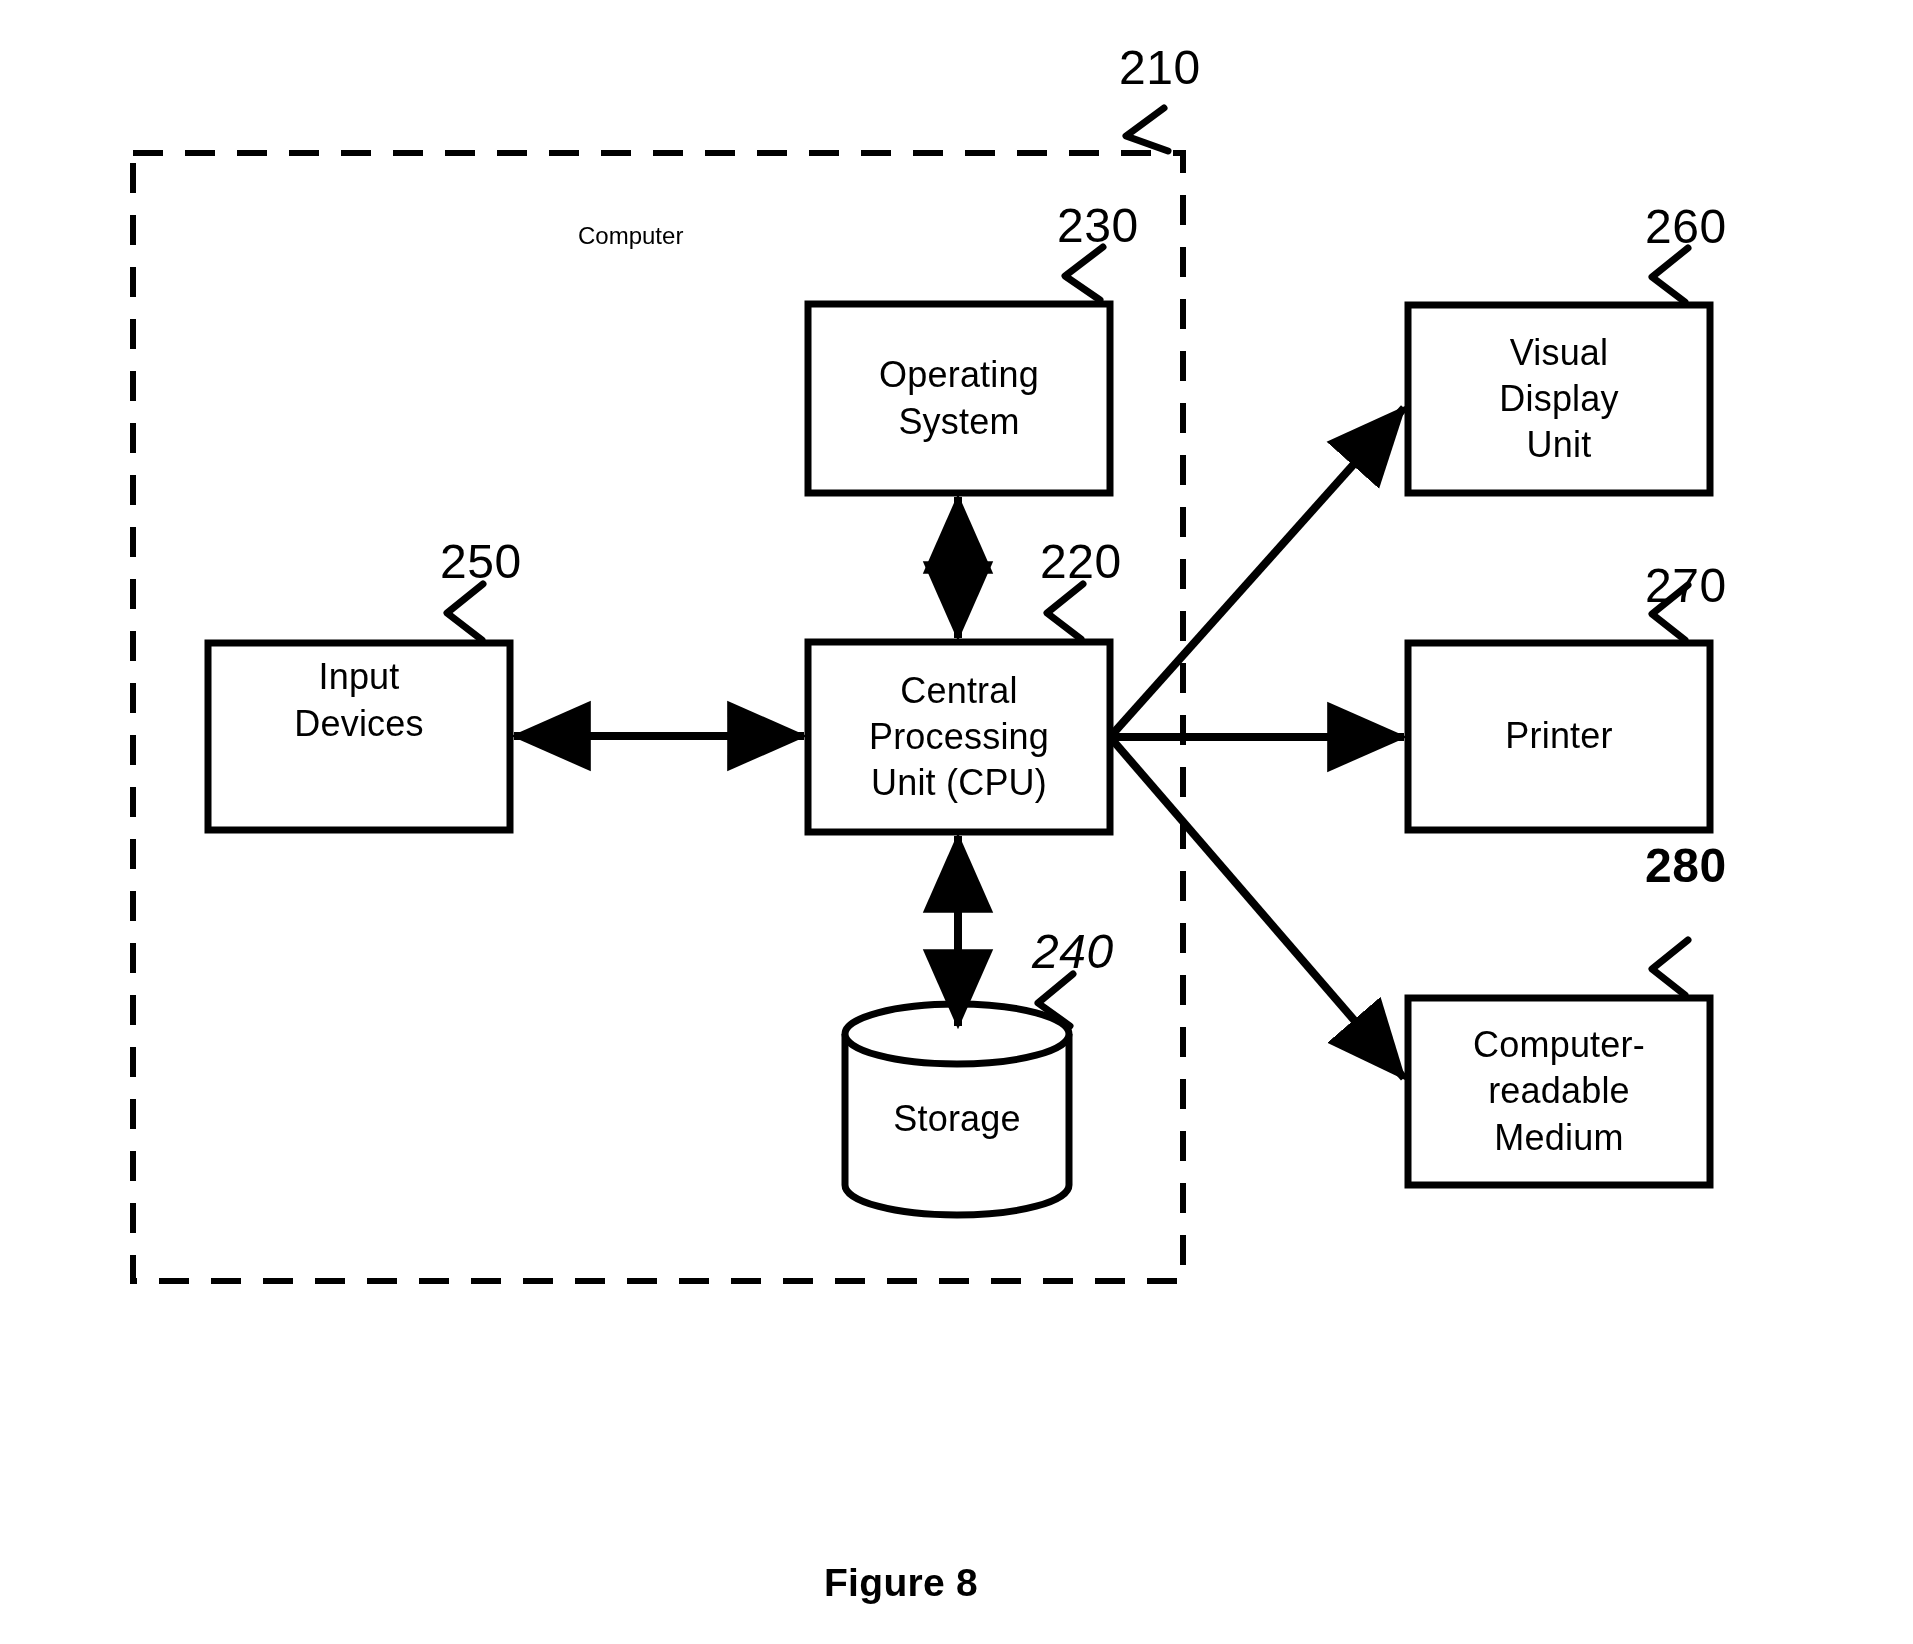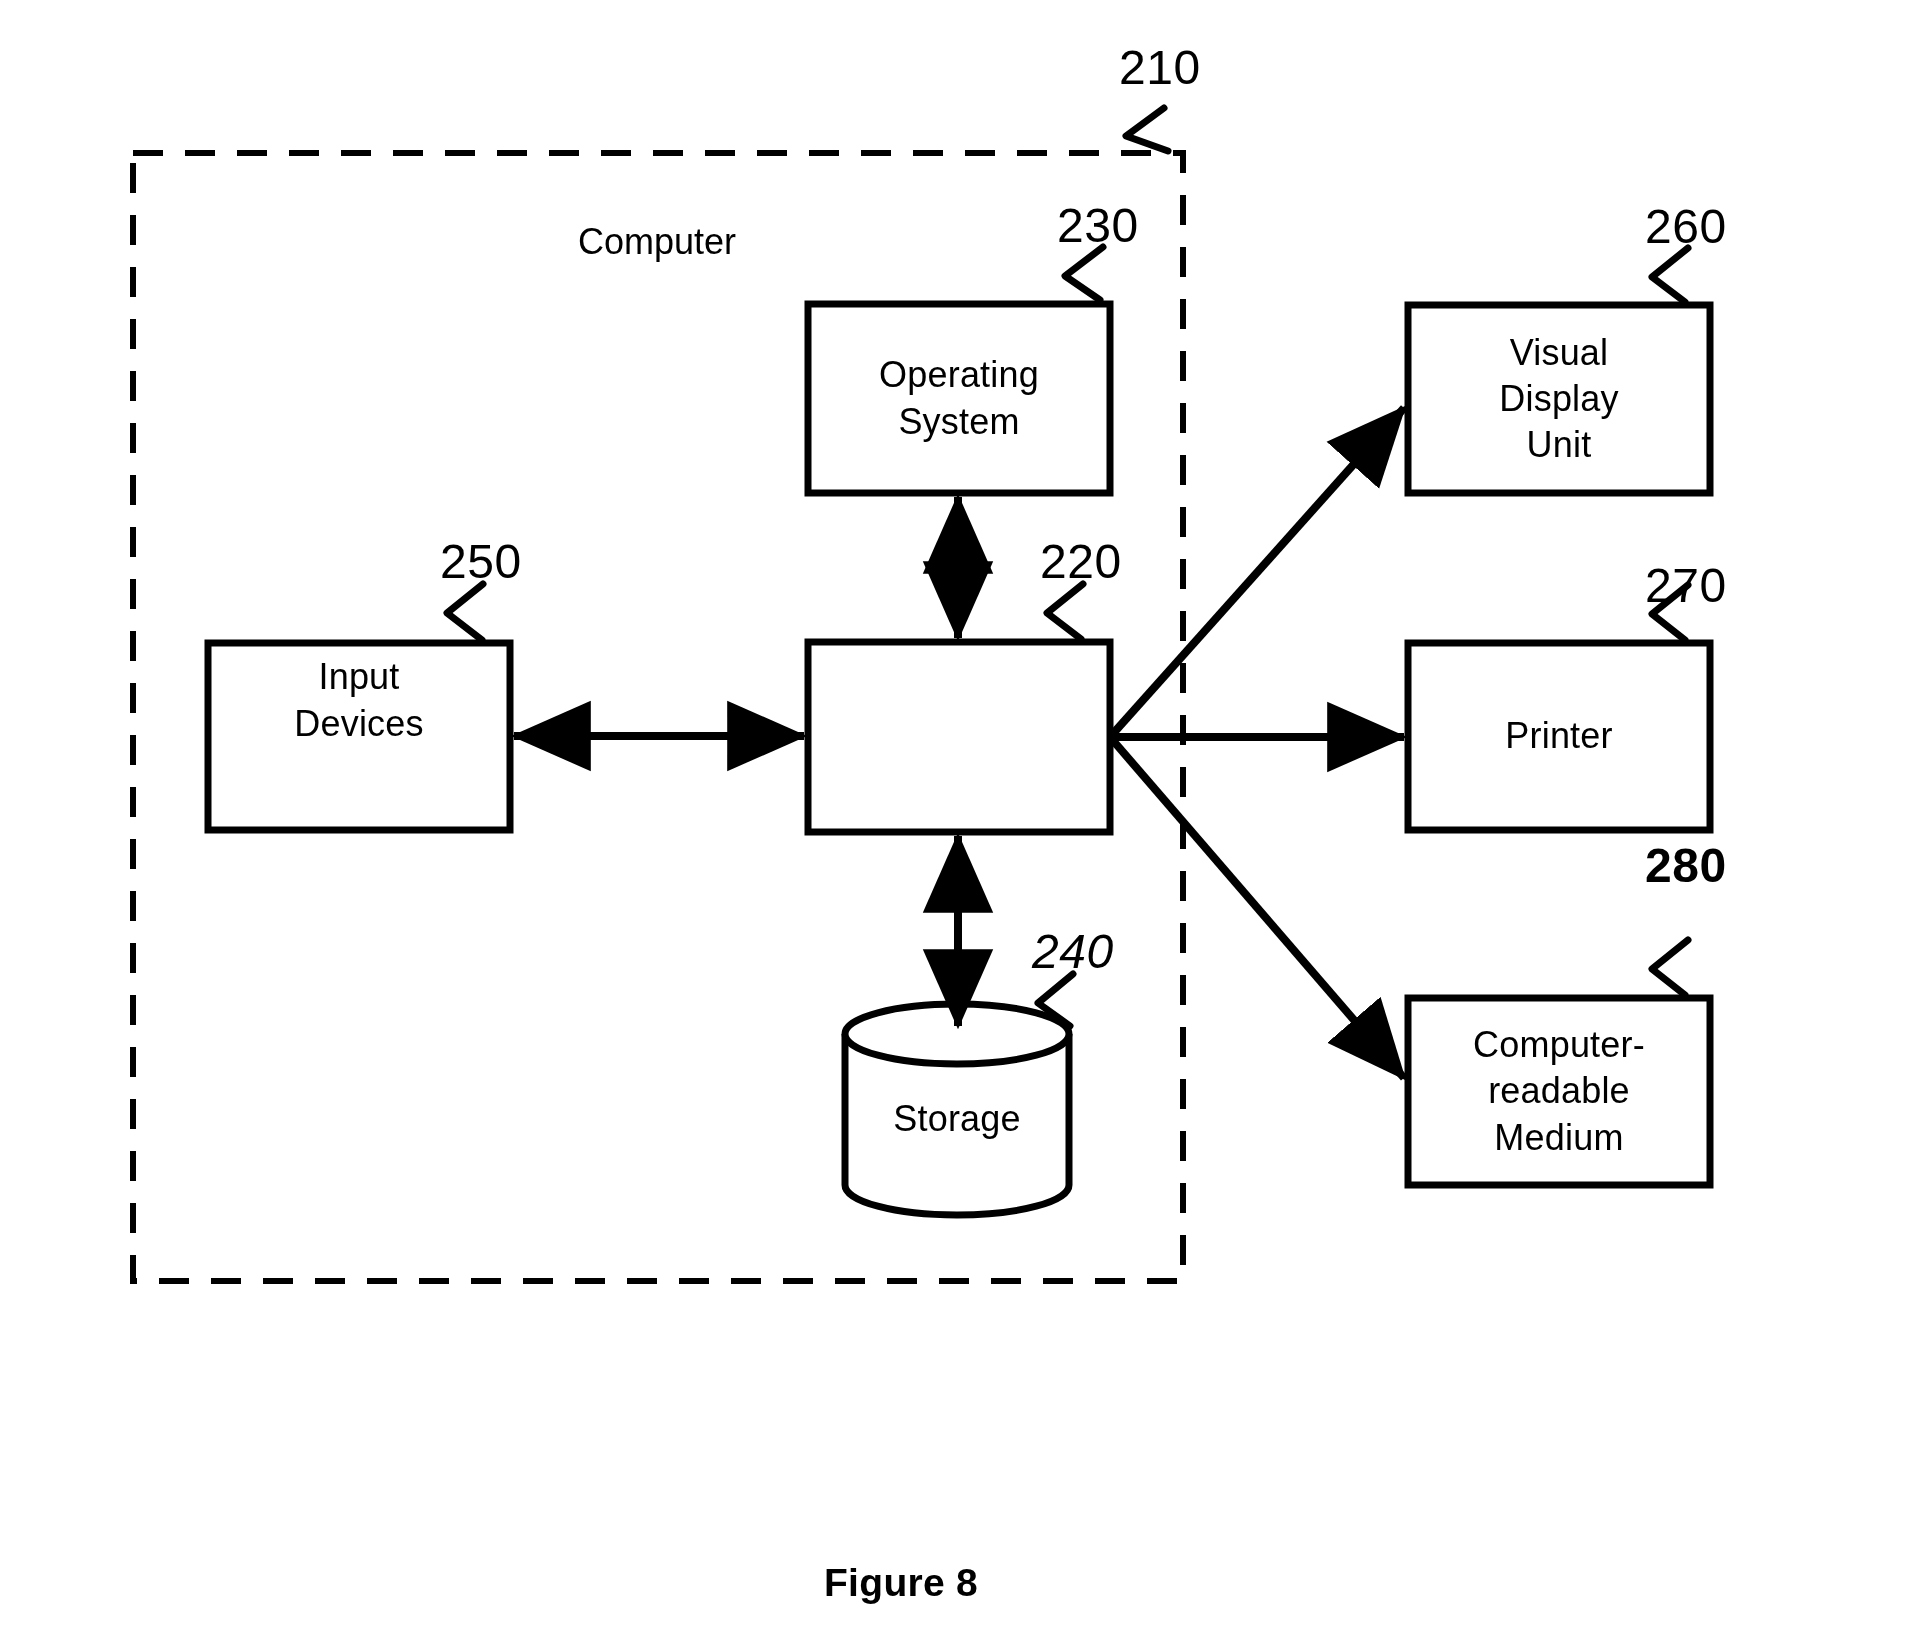--- a/index.html
+++ b/index.html
@@ -42,21 +42,21 @@
   }
   .ref-num {
     position: absolute;
     font-size: 48px;
     line-height: 1;
     color: #000;
     letter-spacing: 0.5px;
   }
   .plain-label {
     position: absolute;
-    font-size: 36px;
+    font-size: 24px;
     line-height: 1;
     color: #000;
   }
   .figure-caption {
     position: absolute;
     font-size: 39px;
     font-weight: bold;
     line-height: 1;
     color: #000;
     letter-spacing: 0.3px;
@@ -119,20 +119,23 @@
   </svg>
 
   <div class="plain-label" style="left:578px; top:224px;">Computer</div>
 
   <div class="ref-num" style="left:1119px; top:44px;">210</div>
 
   <div class="box-label" style="left:808px; top:304px; width:302px; height:189px;">Operating
 System</div>
   <div class="ref-num" style="left:1057px; top:202px;">230</div>
 
+  <div class="box-label" style="left:808px; top:642px; width:302px; height:190px;">Central
+Processing
+Unit (CPU)</div>
   <div class="ref-num" style="left:1040px; top:538px;">220</div>
 
   <div class="box-label" style="left:208px; top:607px; width:302px; height:187px;">Input
 Devices</div>
   <div class="ref-num" style="left:440px; top:538px;">250</div>
 
   <div class="box-label" style="left:845px; top:1054px; width:224px; height:131px;">Storage</div>
   <div class="ref-num" style="left:1032px; top:928px;font-style:italic;">240</div>
 
   <div class="box-label" style="left:1408px; top:305px; width:302px; height:188px;">Visual

